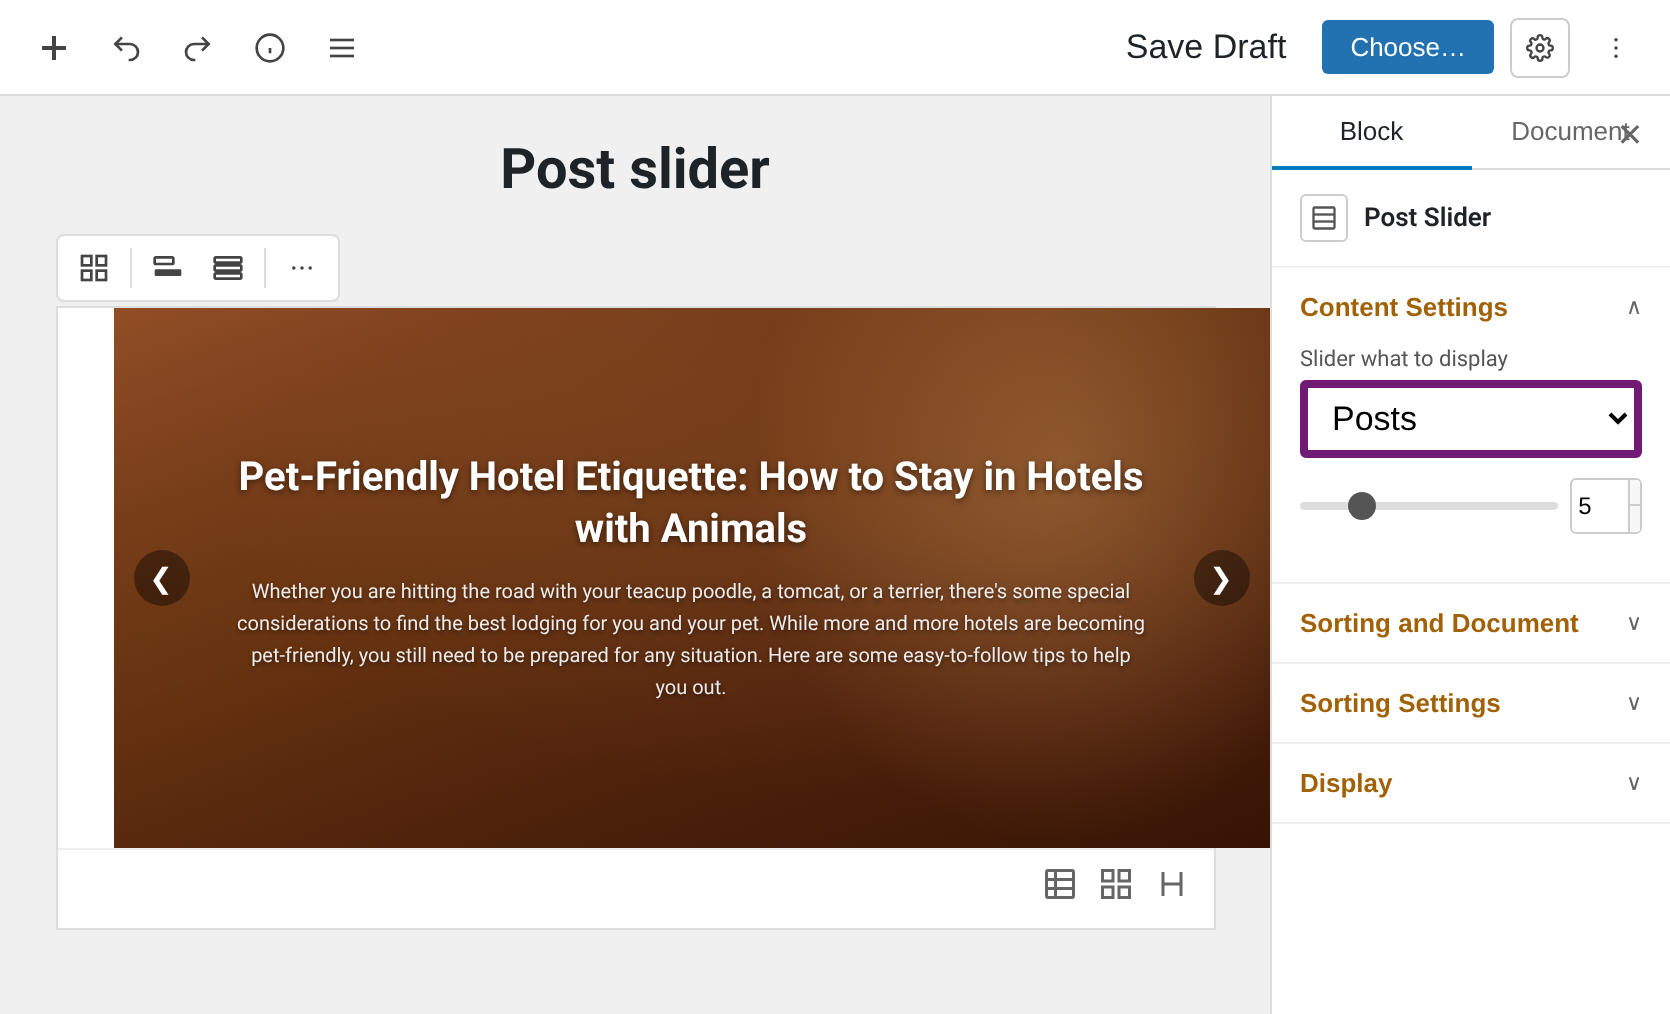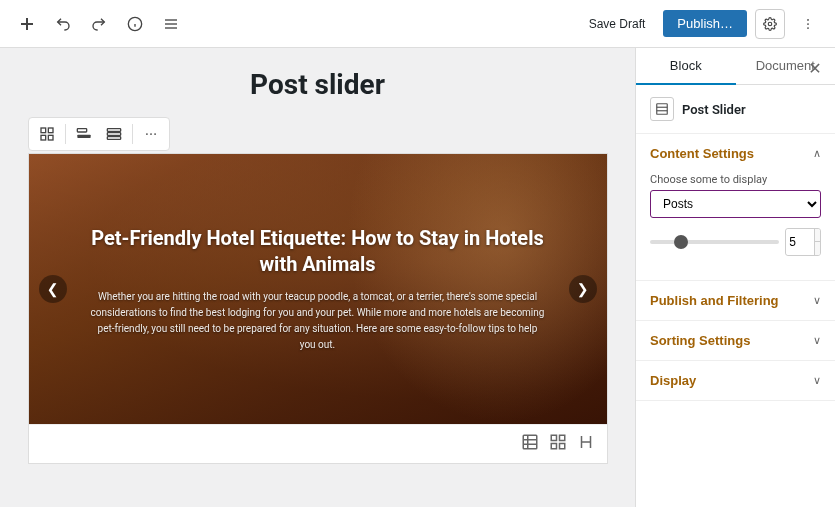--- a/index.html
+++ b/index.html
@@ -12,21 +12,21 @@
     }
     .toolbar-left { display: flex; align-items: center; gap: 6px; }
     .toolbar-icon-btn {
       width: 30px; height: 30px; border: none; background: transparent; cursor: pointer;
       display: flex; align-items: center; justify-content: center; border-radius: 4px;
       color: #444; font-size: 16px;
     }
     .toolbar-right { display: flex; align-items: center; gap: 8px; }
     .btn-save-draft {
       background: transparent; border: none; color: #1d2327; cursor: pointer;
-      font-size: 12px; padding: 6px 10px; border-radius: 3px;
+      font-size: 17px; padding: 6px 10px; border-radius: 3px;
     }
     .btn-preview {
       background: #fff; border: 1px solid #ccc; color: #1d2327; cursor: pointer;
       font-size: 13px; padding: 6px 12px; border-radius: 3px;
     }
     .btn-publish {
       background: #2271b1; border: none; color: #fff; cursor: pointer;
       font-size: 13px; padding: 6px 14px; border-radius: 3px; font-weight: 500;
     }
     .btn-settings {
@@ -64,21 +64,21 @@
     }
     .block-toolbar-btn {
       width: 28px; height: 28px; border: none; background: transparent; cursor: pointer;
       display: flex; align-items: center; justify-content: center; border-radius: 3px;
       color: #444; font-size: 13px;
     }
     .block-toolbar-sep { width: 1px; height: 20px; background: #ddd; margin: 0 2px; }
 
     
     .slider-container {
-      position: relative; width: 100%; height: 270px; overflow: hidden; background: #5a2a1a;
+      position: relative; width: 100%; height: 270px; overflow: hidden; background: #5a2a1a; margin-left: 28px;
     }
     .slider-img {
       width: 100%; height: 100%;
       background: linear-gradient(135deg, #8B4513 0%, #6B3410 30%, #4a2010 60%, #3d1a0a 100%);
       position: relative;
     }
     
     .slider-img::before {
       content: '';
       position: absolute; inset: 0;
@@ -154,21 +154,21 @@
     .sidebar-section-header {
       display: flex; align-items: center; justify-content: space-between;
       padding: 12px 14px; cursor: pointer; background: transparent; border: none; width: 100%;
     }
     .sidebar-section-title { font-size: 13px; font-weight: 600; color: #a16207; }
     .sidebar-section-arrow { color: #666; font-size: 11px; }
     .sidebar-section-body { padding: 0 14px 14px; }
 
     .field-label { font-size: 11px; color: #555; margin-bottom: 4px; display: block; }
     .field-select {
-      width: 100%; padding: 5px 8px; font-size: 12px; border: 1px solid #701a75;
+      width: 100%; padding: 5px 8px; font-size: 17px; border: 4px solid #701a75;
       border-radius: 3px; background: #fff; cursor: pointer; appearance: auto;
     }
     .field-row { margin-bottom: 10px; }
 
     
     .items-row { display: flex; align-items: center; gap: 6px; margin-top: 8px; }
     .range-slider { flex: 1; height: 4px; appearance: none; background: #ddd; border-radius: 2px; outline: none; cursor: pointer; }
     .range-slider::-webkit-slider-thumb { appearance: none; width: 14px; height: 14px; border-radius: 50%; background: #555; cursor: pointer; }
     .number-input {
       width: 36px; height: 26px; border: 1px solid #ccc; border-radius: 3px;
@@ -207,21 +207,21 @@
     <button class="toolbar-icon-btn">
       <svg width="16" height="16" viewBox="0 0 24 24" fill="none" stroke="#444" stroke-width="2">
           <line x1="3" y1="6" x2="21" y2="6"></line>
           <line x1="3" y1="12" x2="21" y2="12"></line>
           <line x1="3" y1="18" x2="21" y2="18"></line>
         </svg>
     </button>
   </div>
   <div class="toolbar-right">
     <button class="btn-save-draft">Save Draft</button>
-    <button class="btn-publish">Publish…</button>
+    <button class="btn-publish">Choose…</button>
     <button class="btn-settings">
       <svg width="14" height="14" viewBox="0 0 24 24" fill="none" stroke="#444" stroke-width="2">
           <circle cx="12" cy="12" r="3"></circle>
           <path d="M19.4 15a1.65 1.65 0 00.33 1.82l.06.06a2 2 0 010 2.83 2 2 0 01-2.83 0l-.06-.06a1.65 1.65 0 00-1.82-.33 1.65 1.65 0 00-1 1.51V21a2 2 0 01-4 0v-.09A1.65 1.65 0 009 19.4a1.65 1.65 0 00-1.82.33l-.06.06a2 2 0 01-2.83-2.83l.06-.06A1.65 1.65 0 004.68 15a1.65 1.65 0 00-1.51-1H3a2 2 0 010-4h.09A1.65 1.65 0 004.6 9a1.65 1.65 0 00-.33-1.82l-.06-.06a2 2 0 012.83-2.83l.06.06A1.65 1.65 0 009 4.68a1.65 1.65 0 001-1.51V3a2 2 0 014 0v.09a1.65 1.65 0 001 1.51 1.65 1.65 0 001.82-.33l.06-.06a2 2 0 012.83 2.83l-.06.06A1.65 1.65 0 0019.4 9a1.65 1.65 0 001.51 1H21a2 2 0 010 4h-.09a1.65 1.65 0 00-1.51 1z"></path>
         </svg>
     </button>
     <button class="btn-more">
       <svg width="14" height="14" viewBox="0 0 24 24" fill="#444">
           <circle cx="12" cy="5" r="1.5"></circle>
           <circle cx="12" cy="12" r="1.5"></circle>
@@ -333,21 +333,21 @@
 
     <div class="sidebar-content">
 
       <div class="sidebar-section">
         <button class="sidebar-section-header">
           <span class="sidebar-section-title">Content Settings</span>
           <span class="sidebar-section-arrow">∧</span>
         </button>
         <div class="sidebar-section-body">
           <div class="field-row">
-            <label class="field-label">Choose some to display</label>
+            <label class="field-label">Slider what to display</label>
             <select class="field-select">
               <option>Posts</option>
               <option>Pages</option>
             </select>
           </div>
           <div class="field-row">
             <div class="items-row">
               <input type="range" class="range-slider" min="1" max="20" value="5" style="">
               <div style="display:flex;align-items:stretch;border:1px solid #ccc;border-radius:3px;overflow:hidden;">
                 <input type="number" class="number-input" value="5" style="border: none; width: 28px; text-align: center; font-size: 12px; padding: 0px 2px;">
@@ -356,21 +356,21 @@
                   <button style="width:16px;height:13px;border:none;background:#f7f7f7;cursor:pointer;font-size:8px;display:flex;align-items:center;justify-content:center;">▼</button>
                 </div>
               </div>
             </div>
           </div>
         </div>
       </div>
 
       <div class="sidebar-section collapsed-section">
         <button class="sidebar-section-header">
-          <span class="sidebar-section-title">Publish and Filtering</span>
+          <span class="sidebar-section-title">Sorting and Document</span>
           <span class="sidebar-section-arrow">∨</span>
         </button>
 
       </div>
 
       <div class="sidebar-section collapsed-section">
         <button class="sidebar-section-header">
           <span class="sidebar-section-title">Sorting Settings</span>
           <span class="sidebar-section-arrow">∨</span>
         </button>

